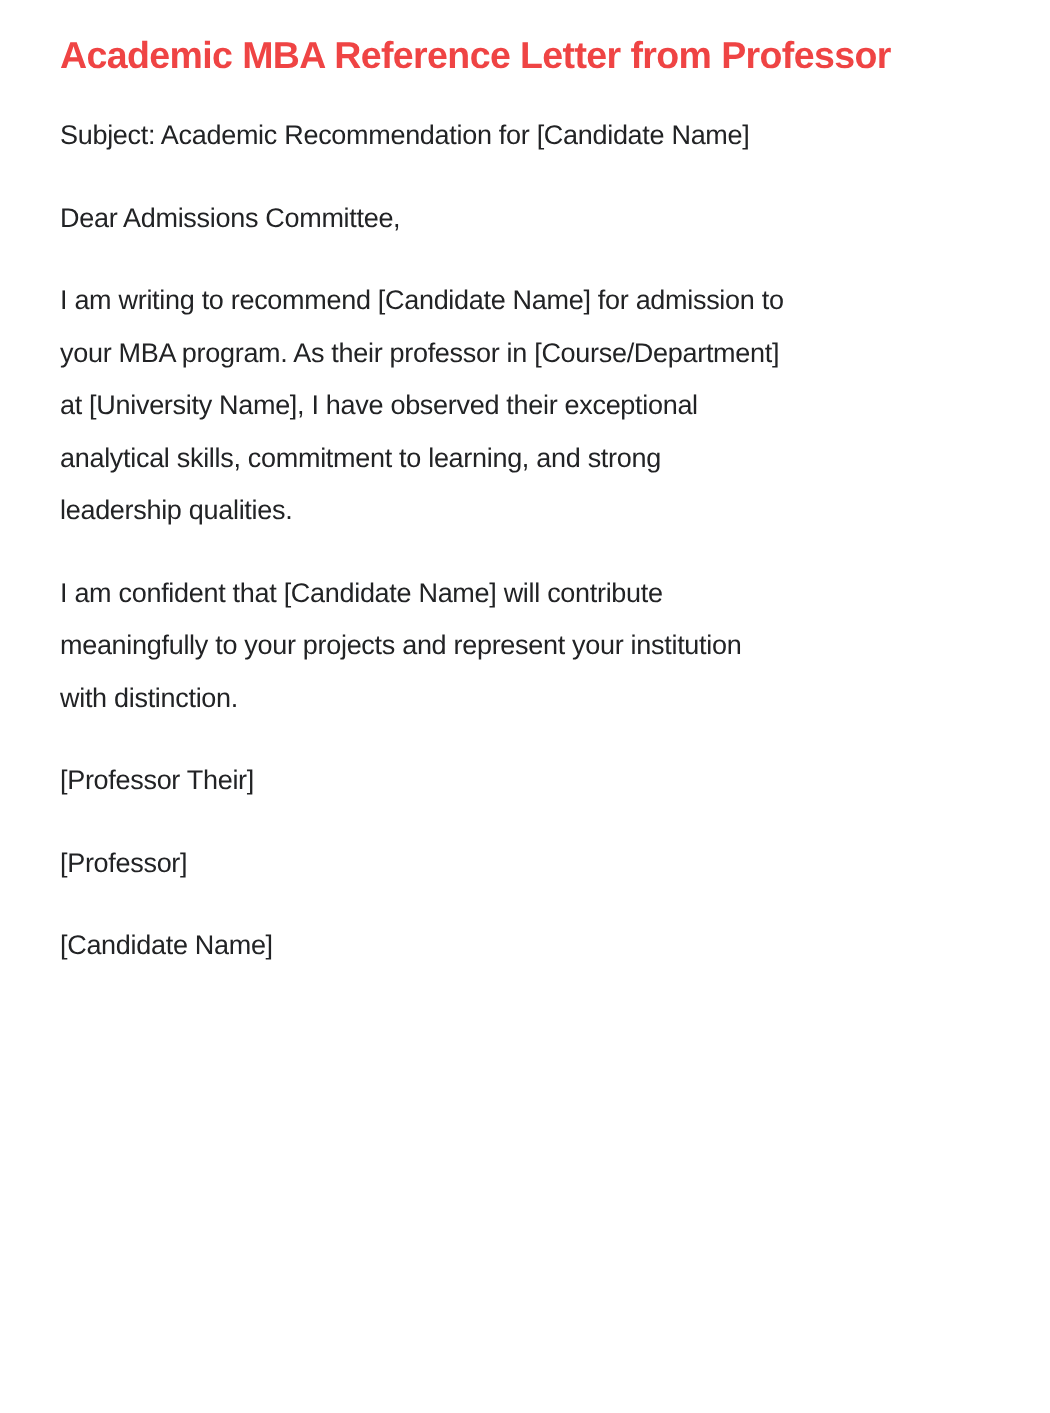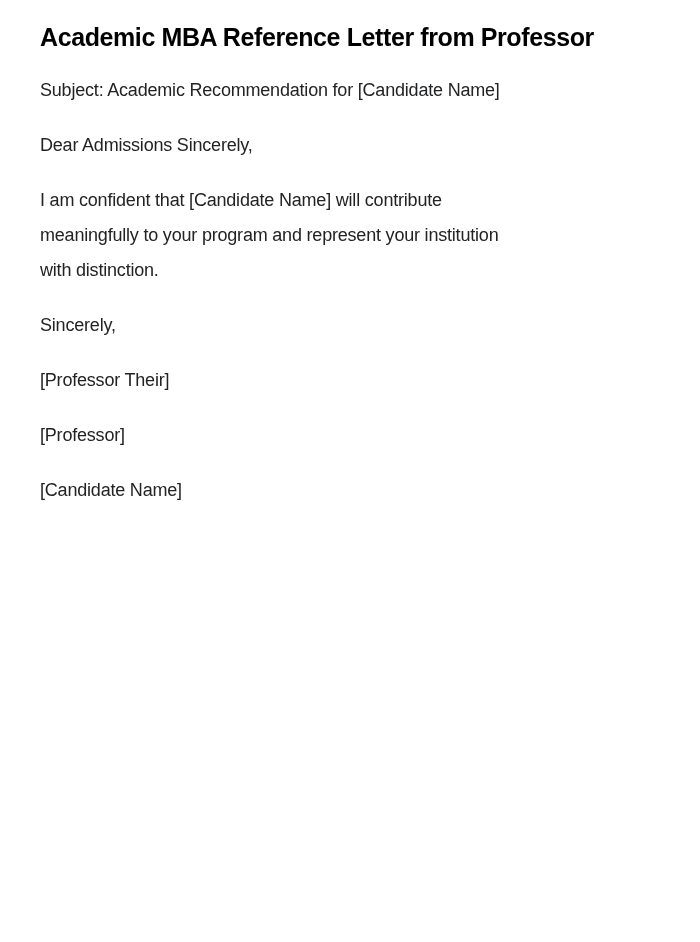--- a/index.html
+++ b/index.html
@@ -11,21 +11,21 @@
     -webkit-font-smoothing: antialiased;
   }
   .page {
     padding: 21px 40px 40px 40px;
     width: 700px;
   }
   h1.letter-title {
     font-size: 25px;
     line-height: 33px;
     font-weight: 700;
-    color: #000000;
+    color: #ef4444;
     letter-spacing: -0.4px;
     white-space: nowrap;
     margin: 0 0 19px 0;
   }
   p.letter-text {
     font-size: 18px;
     line-height: 35px;
     color: #222325;
     letter-spacing: -0.2px;
     white-space: pre-line; 
@@ -33,28 +33,32 @@
   }
 </style>
 </head>
 <body>
 
 <div class="page">
   <h1 class="letter-title">Academic MBA Reference Letter from Professor</h1>
 
   <p class="letter-text">Subject: Academic Recommendation for [Candidate Name]</p>
 
-  <p class="letter-text">Dear Admissions Sincerely,</p>
+  <p class="letter-text">Dear Admissions Committee,</p>
 
+  <p class="letter-text">I am writing to recommend [Candidate Name] for admission to
+your MBA program. As their professor in [Course/Department]
+at [University Name], I have observed their exceptional
+analytical skills, commitment to learning, and strong
+leadership qualities.</p>
 
 
   <p class="letter-text">I am confident that [Candidate Name] will contribute
-meaningfully to your program and represent your institution
+meaningfully to your projects and represent your institution
 with distinction.</p>
 
-  <p class="letter-text">Sincerely,</p>
 
   <p class="letter-text">[Professor Their]</p>
 
   <p class="letter-text">[Professor]</p>
 
   <p class="letter-text">[Candidate Name]</p>
 </div>
 
 </body></html>

